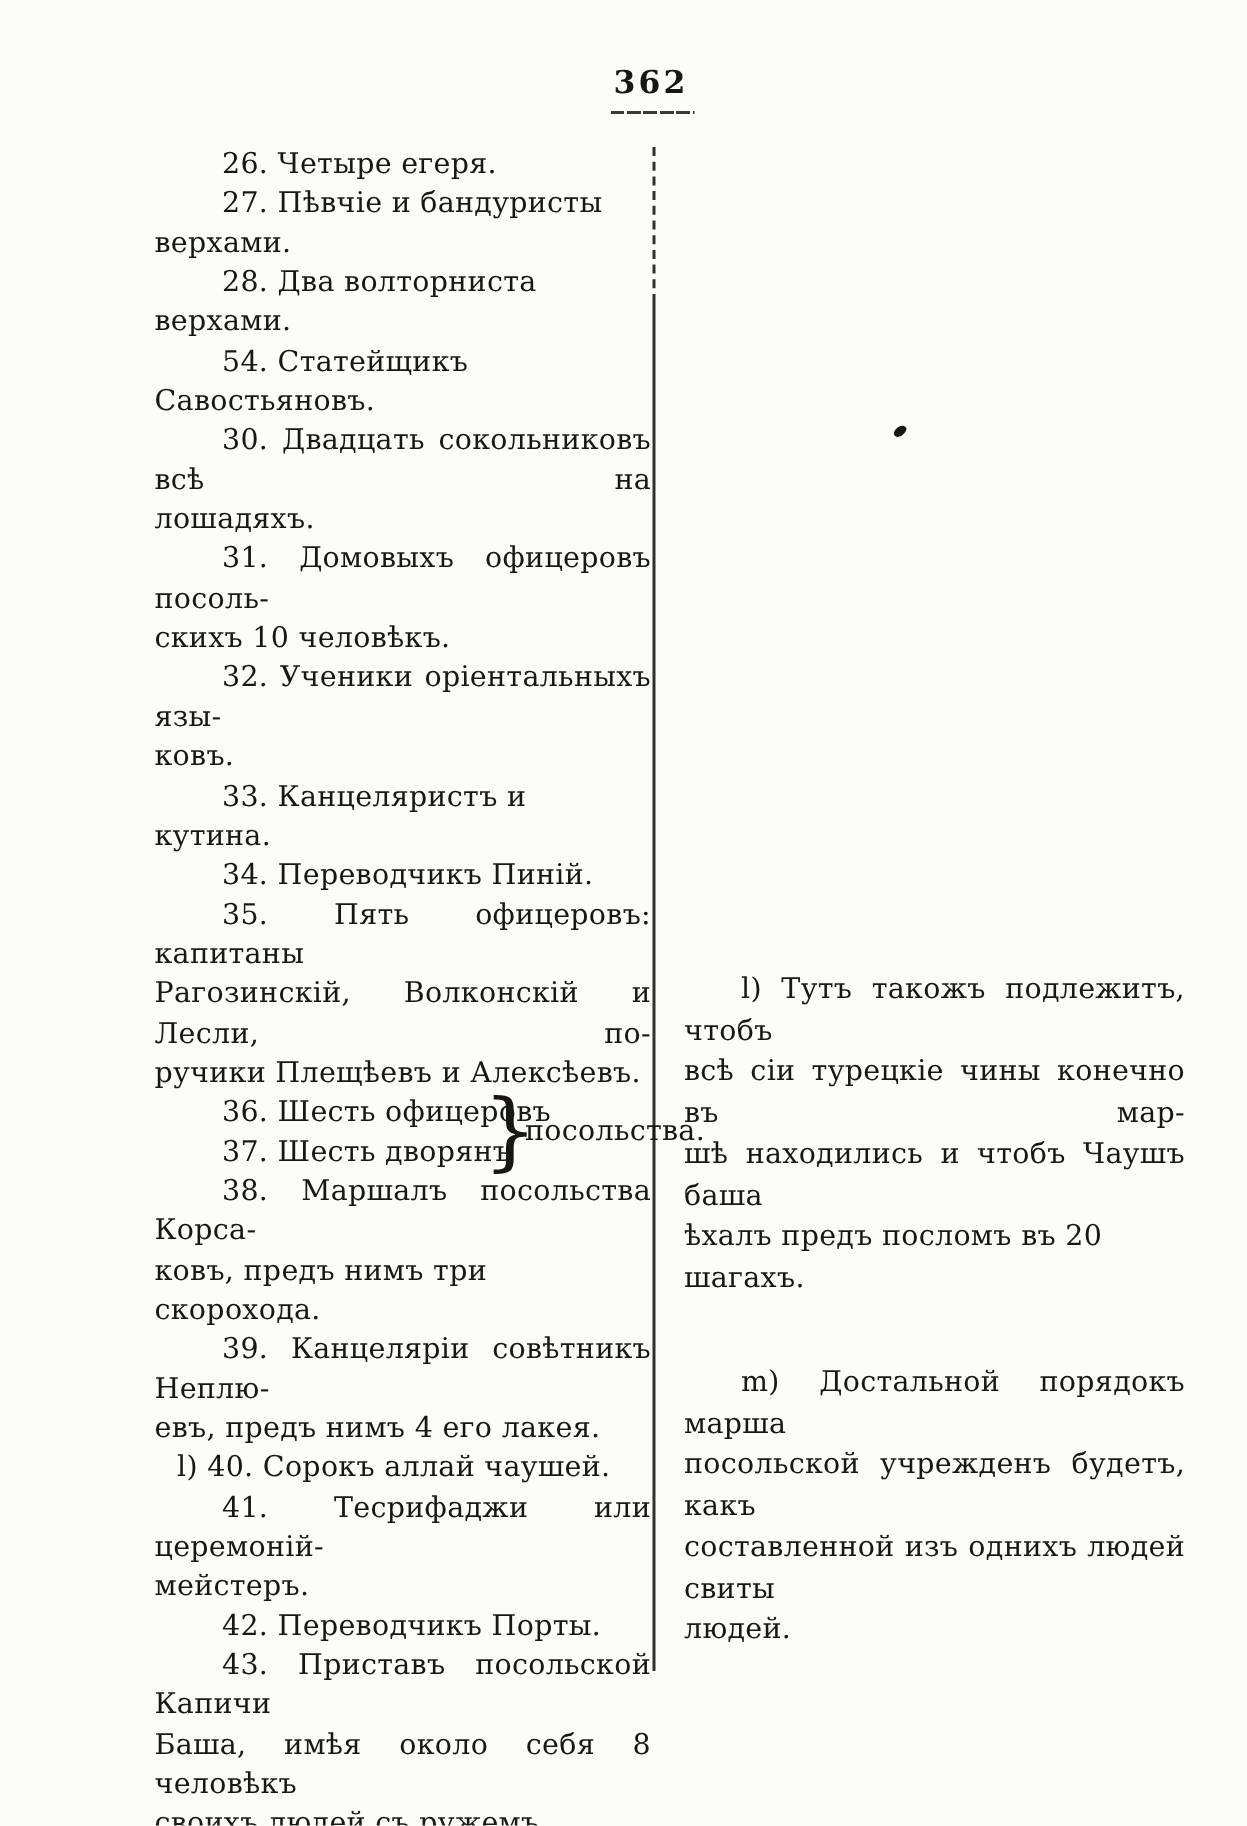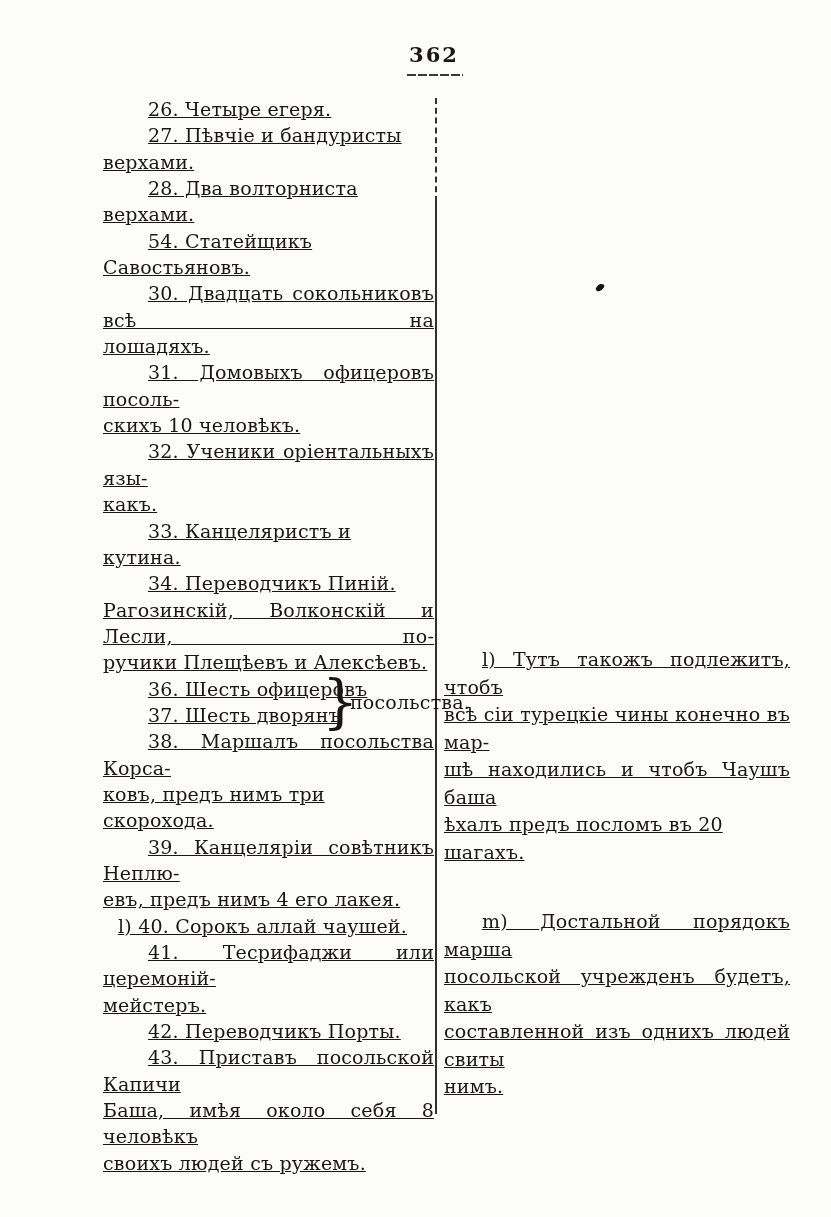--- a/index.html
+++ b/index.html
@@ -25,22 +25,22 @@
   .divider{position:absolute;left:435px;top:98px;width:2px;height:1016px;}
   .divider .seg-dashed{height:104px;border-left:2px dashed #32302c;}
   .divider .seg-solid{height:912px;border-left:2px solid #32302c;}
 
   .col{font-size:19px;letter-spacing:.2px;}
   .left-col{position:absolute;left:103px;top:96px;width:331px;line-height:26.35px;}
   .note{position:absolute;left:444px;width:346px;line-height:27.5px;}
   .note-l{top:646px;}
   .note-m{top:908px;}
 
-  .line{min-height:26.35px;text-decoration:underline;}
-  .note .line{min-height:27.5px;}
+  .line{min-height:26.35px;}
+  .note .line{min-height:27.5px;margin-left:12px;}
   .ind{text-indent:45px;}        
   .ind-sm{text-indent:15px;}     
   .ind-r{text-indent:38px;}      
   .just{text-align:justify;text-align-last:justify;}
 
   .brace-group{position:relative;}
   .brace{
     position:absolute;left:219px;top:-4px;
     font-size:57px;line-height:60px;font-weight:normal;
   }
@@ -70,23 +70,24 @@
   <div class="col left-col">
     <div class="line ind">26. Четыре егеря.</div>
     <div class="line ind">27. Пѣвчіе и бандуристы верхами.</div>
     <div class="line ind">28. Два волторниста верхами.</div>
     <div class="line ind">54. Статейщикъ Савостьяновъ.</div>
     <div class="line ind just">30. Двадцать сокольниковъ всѣ на</div>
     <div class="line">лошадяхъ.</div>
     <div class="line ind just">31. Домовыхъ офицеровъ посоль-</div>
     <div class="line">скихъ 10 человѣкъ.</div>
     <div class="line ind just">32. Ученики оріентальныхъ язы-</div>
-    <div class="line">какъ.</div>
+    <div class="line">ковъ.</div>
     <div class="line ind">33. Канцеляристъ и кутина.</div>
     <div class="line ind">34. Переводчикъ Пиній.</div>
+    <div class="line ind just">35. Пять офицеровъ: капитаны</div>
     <div class="line just">Рагозинскій, Волконскій и Лесли, по-</div>
     <div class="line">ручики Плещѣевъ и Алексѣевъ.</div>
 
     <div class="brace-group">
       <div class="line ind">36. Шесть офицеровъ</div>
       <div class="line ind">37. Шесть дворянъ</div>
       <span class="brace">}</span>
       <span class="brace-label">посольства.</span>
     </div>
 
@@ -108,16 +109,16 @@
     <div class="line ind-r just">l) Тутъ такожъ подлежитъ, чтобъ</div>
     <div class="line just">всѣ сіи турецкіе чины конечно въ мар-</div>
     <div class="line just">шѣ находились и чтобъ Чаушъ баша</div>
     <div class="line">ѣхалъ предъ посломъ въ 20 шагахъ.</div>
   </div>
 
   <div class="col note note-m">
     <div class="line ind-r just">m) Достальной порядокъ марша</div>
     <div class="line just">посольской учрежденъ будетъ, какъ</div>
     <div class="line just">составленной изъ однихъ людей свиты</div>
-    <div class="line">нимъ.</div>
+    <div class="line">людей.</div>
   </div>
 
 </div>
 
 </body></html>

